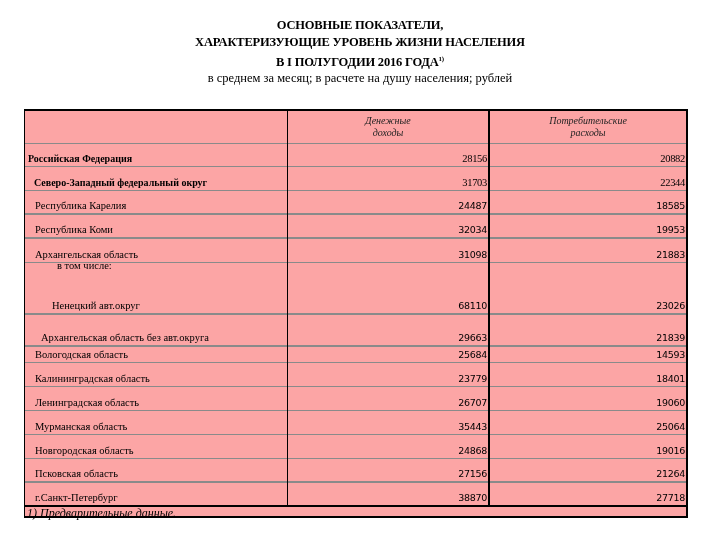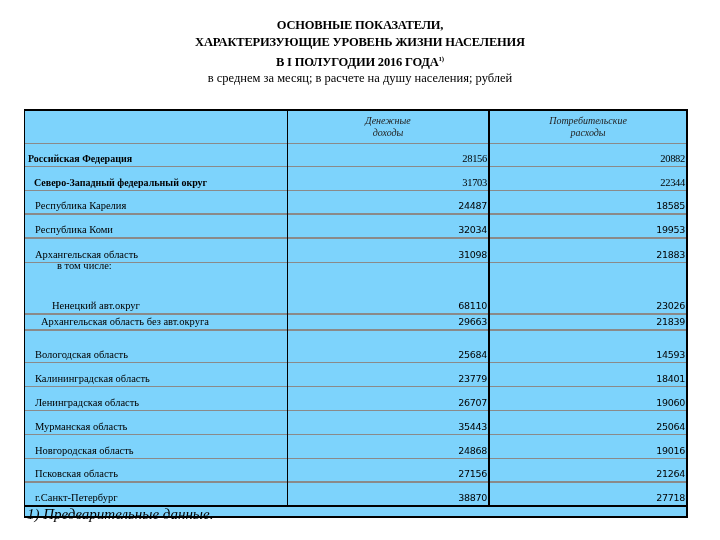--- a/index.html
+++ b/index.html
@@ -6,40 +6,40 @@
     body {
       width: 720px; height: 540px; background: #ffffff; position: relative; overflow: hidden;
       font-family: "Liberation Serif", "DejaVu Serif", serif; color: #000;
     }
     .title-block { position: absolute; left: 0; top: 17px; width: 720px; text-align: center; }
     .title-line { font-weight: bold; font-size: 12.5px; line-height: 17px; letter-spacing: -0.2px; }
     .title-line sup { font-size: 7px; vertical-align: 5px; }
     .subtitle { font-size: 12.5px; line-height: 15px; }
     .table-wrap {
       position: absolute; left: 24px; top: 109px; width: 664px; height: 409px;
-      background: #7dd3fc; border: 2px solid #000; border-left-width: 1px; border-right-width: 2px;
+      background: #fca5a5; border: 2px solid #000; border-left-width: 1px; border-right-width: 2px;
       box-sizing: border-box;
     }
     .col-div { position: absolute; top: 0; width: 0; }
     .col-div.c1 { left: 262px; height: 395px; border-left: 1.5px solid #000; }
     .col-div.c2 { left: 463px; height: 395px; border-left: 2px solid #000; }
     .header-row { position: absolute; left: 0; top: 0; width: 100%; height: 32px; border-bottom: 1px solid #8a8a8a; }
     .hdr { position: absolute; top: 4px; font-style: italic; font-size: 10px; line-height: 12px; text-align: center; color: #222; }
     .hdr.h1 { left: 263px; width: 200px; }
     .hdr.h2 { left: 465px; width: 196px; }
     .row { position: absolute; left: 0; width: 100%; height: 24px; box-sizing: border-box; padding-left: 20px; }
     .row .name { position: absolute; bottom: 2px; font-size: 10.5px; white-space: nowrap; }
     .row .v1 { position: absolute; right: 199px; bottom: 2px; font-size: 10.5px; font-family: "DejaVu Sans", sans-serif; font-size: 9.5px; letter-spacing: -0.3px; }
     .row .v2 { position: absolute; right: 1px; bottom: 2px; font-size: 10.5px; font-family: "DejaVu Sans", sans-serif; font-size: 9.5px; letter-spacing: -0.3px; }
     .row.bold .name { font-weight: bold; font-size: 10px; }
     .row.bold .v1, .row.bold .v2 { font-weight: normal; font-family: "Liberation Serif", serif; font-size: 10.5px; }
     .line-thin { border-bottom: 1px solid #8a8a8a; }
     .line-med { border-bottom: 2px solid #8a8a8a; }
     .footnote-bar { position: absolute; left: 0; top: 394px; width: 100%; height: 13px; border-top: 2px solid #000; box-sizing: border-box; }
-    .footnote { position: absolute; left: 2px; top: -1px; font-style: italic; font-size: 15px; }
+    .footnote { position: absolute; left: 2px; top: -1px; font-style: italic; font-size: 12px; }
   </style>
 </head>
 <body>
 
 <div class="title-block">
   <div class="title-line">ОСНОВНЫЕ ПОКАЗАТЕЛИ,</div>
   <div class="title-line">ХАРАКТЕРИЗУЮЩИЕ УРОВЕНЬ ЖИЗНИ НАСЕЛЕНИЯ</div>
   <div class="title-line"><span>В I ПОЛУГОДИИ 2016 ГОДА</span><sup>1)</sup></div>
   <div class="subtitle">в среднем за месяц; в расчете на душу населения; рублей</div>
 </div>
@@ -83,21 +83,21 @@
         <span class="v2">21883</span>
       </div>
       <div class="row " style="top: 152px; height: 28px;">
         <span class="name" style="left: 20px; bottom: 20px; margin-left: 12px;">в том числе:</span>
       </div>
       <div class="row line-med" style="top: 152px; height: 52px;">
         <span class="name" style="left: 14px; margin-left: 13px;">Ненецкий авт.округ</span>
         <span class="v1">68110</span>
         <span class="v2">23026</span>
       </div>
-      <div class="row line-med" style="top: 196px; height: 24px;">
+      <div class="row line-med" style="top: 204px; height: 32px;">
         <span class="name" style="left: 16px;">Архангельская область без авт.округа</span>
         <span class="v1">29663</span>
         <span class="v2">21839</span>
       </div>
       <div class="row line-thin" style="top: 228px; height: 24px;">
         <span class="name" style="left: 10px;">Вологодская область</span>
         <span class="v1">25684</span>
         <span class="v2">14593</span>
       </div>
       <div class="row line-thin" style="top: 252px; height: 24px;">

